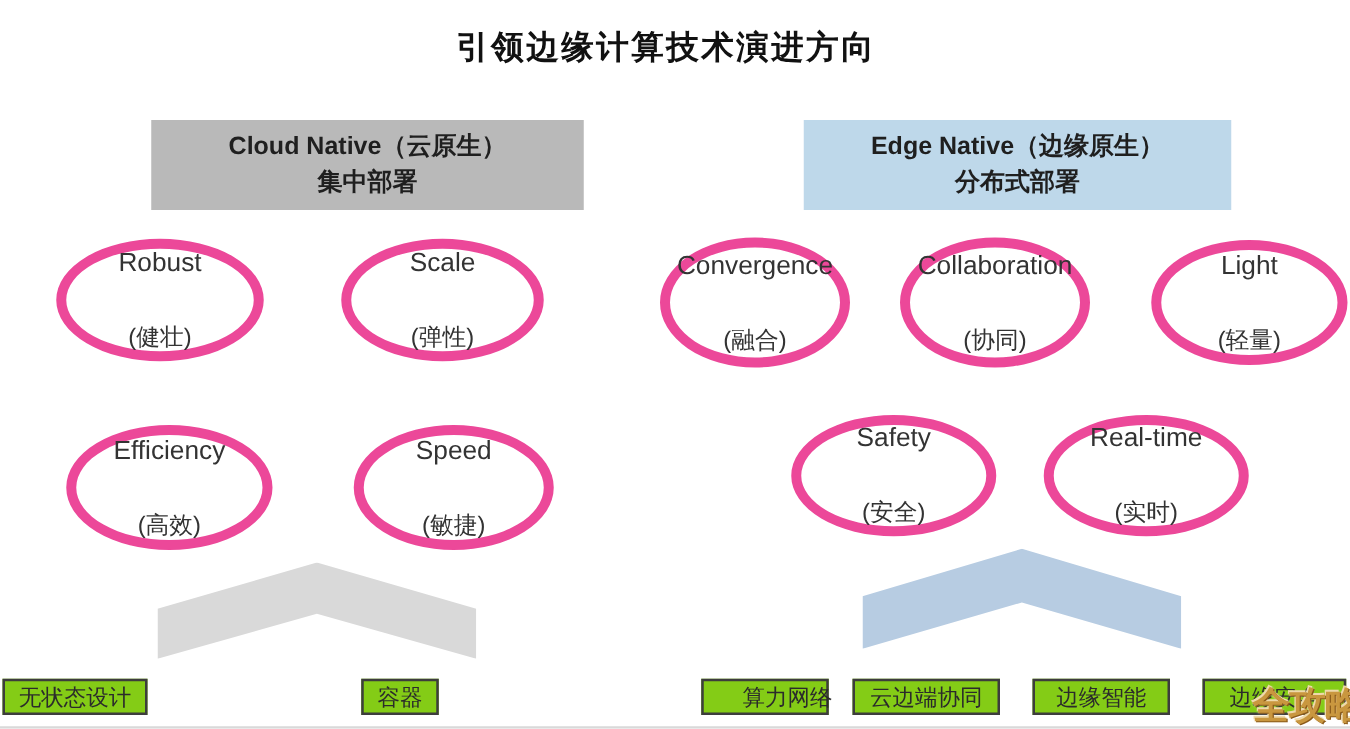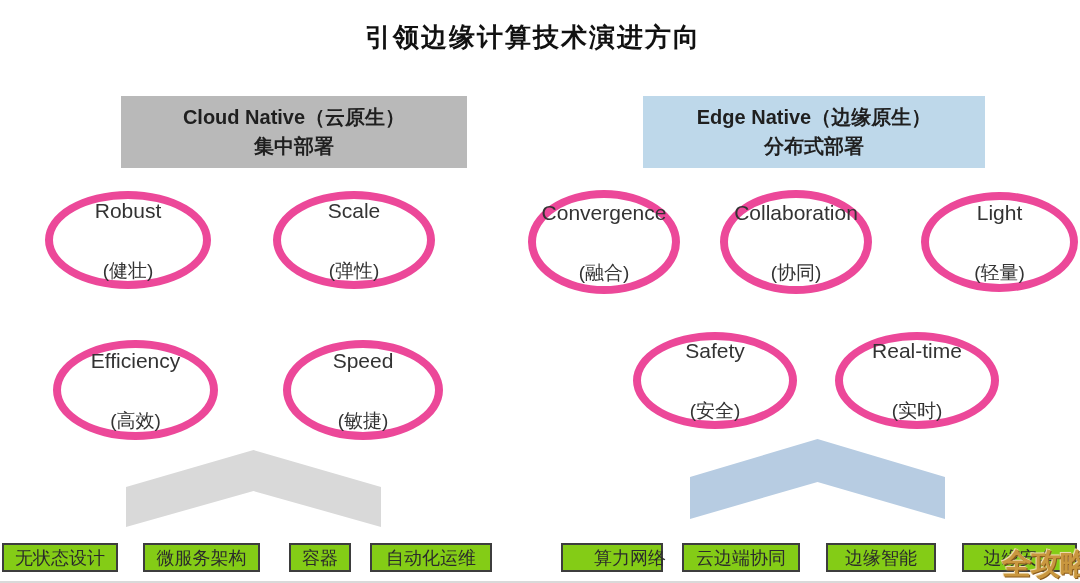--- a/index.html
+++ b/index.html
@@ -137,23 +137,21 @@
   </div>
 
   <svg class="chevron" style="left:126px; top:450px;" width="255" height="77" viewBox="0 0 255 77">
     <polygon points="0,37 127.5,0 255,37 255,77 127.5,41 0,77" fill="#d9d9d9"></polygon>
   </svg>
   <svg class="chevron" style="left:690px; top:439px;" width="255" height="80" viewBox="0 0 255 80">
     <polygon points="0,38 127.5,0 255,38 255,80 127.5,43 0,80" fill="#b7cce2"></polygon>
   </svg>
 
   <div class="tag" style="left:2px;   width:116px;">无状态设计</div>
-  <div class="tag" style="left:143px; width:117px;">微服务架构</div>
   <div class="tag" style="left:289px; width:62px;">容器</div>
-  <div class="tag" style="left:370px; width:122px;">自动化运维</div>
 
   <div class="tag" style="left:561px; width:102px;padding-left:36px;">算力网络</div>
   <div class="tag" style="left:682px; width:118px;">云边端协同</div>
   <div class="tag" style="left:826px; width:110px;">边缘智能</div>
   <div class="tag" style="left:962px; width:115px;">边缘安全</div>
 
   <div class="watermark">全攻略</div>
 
 </div>
 

